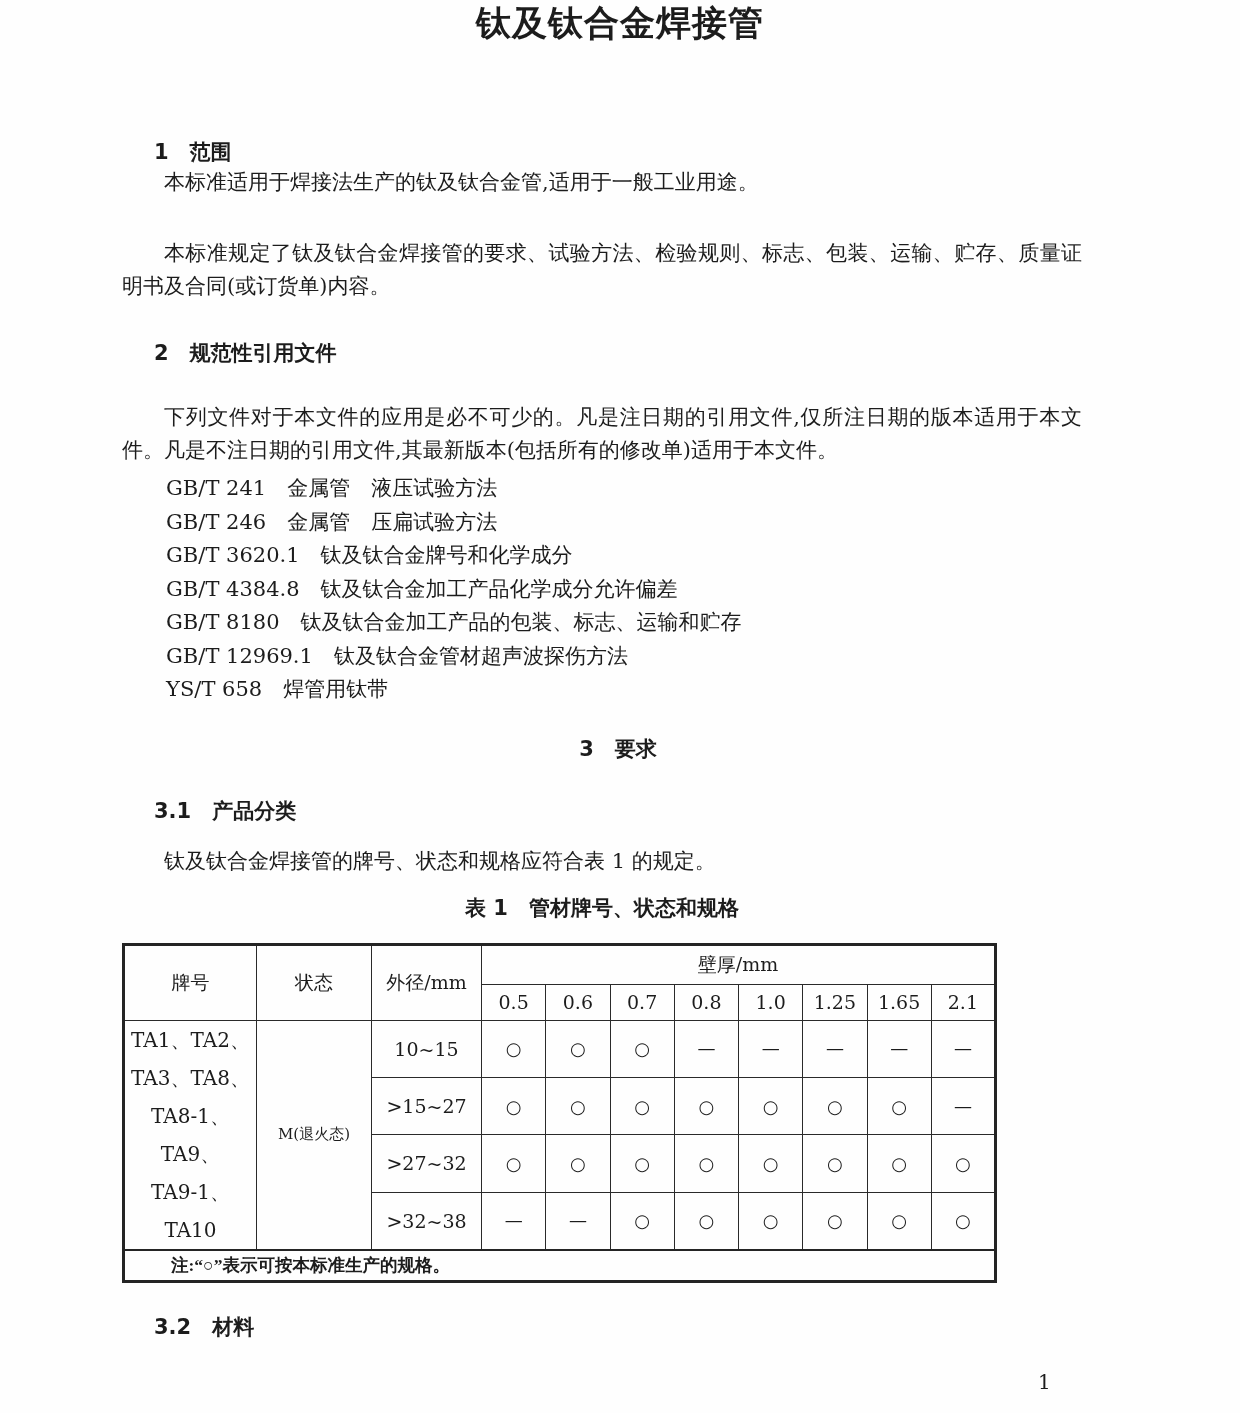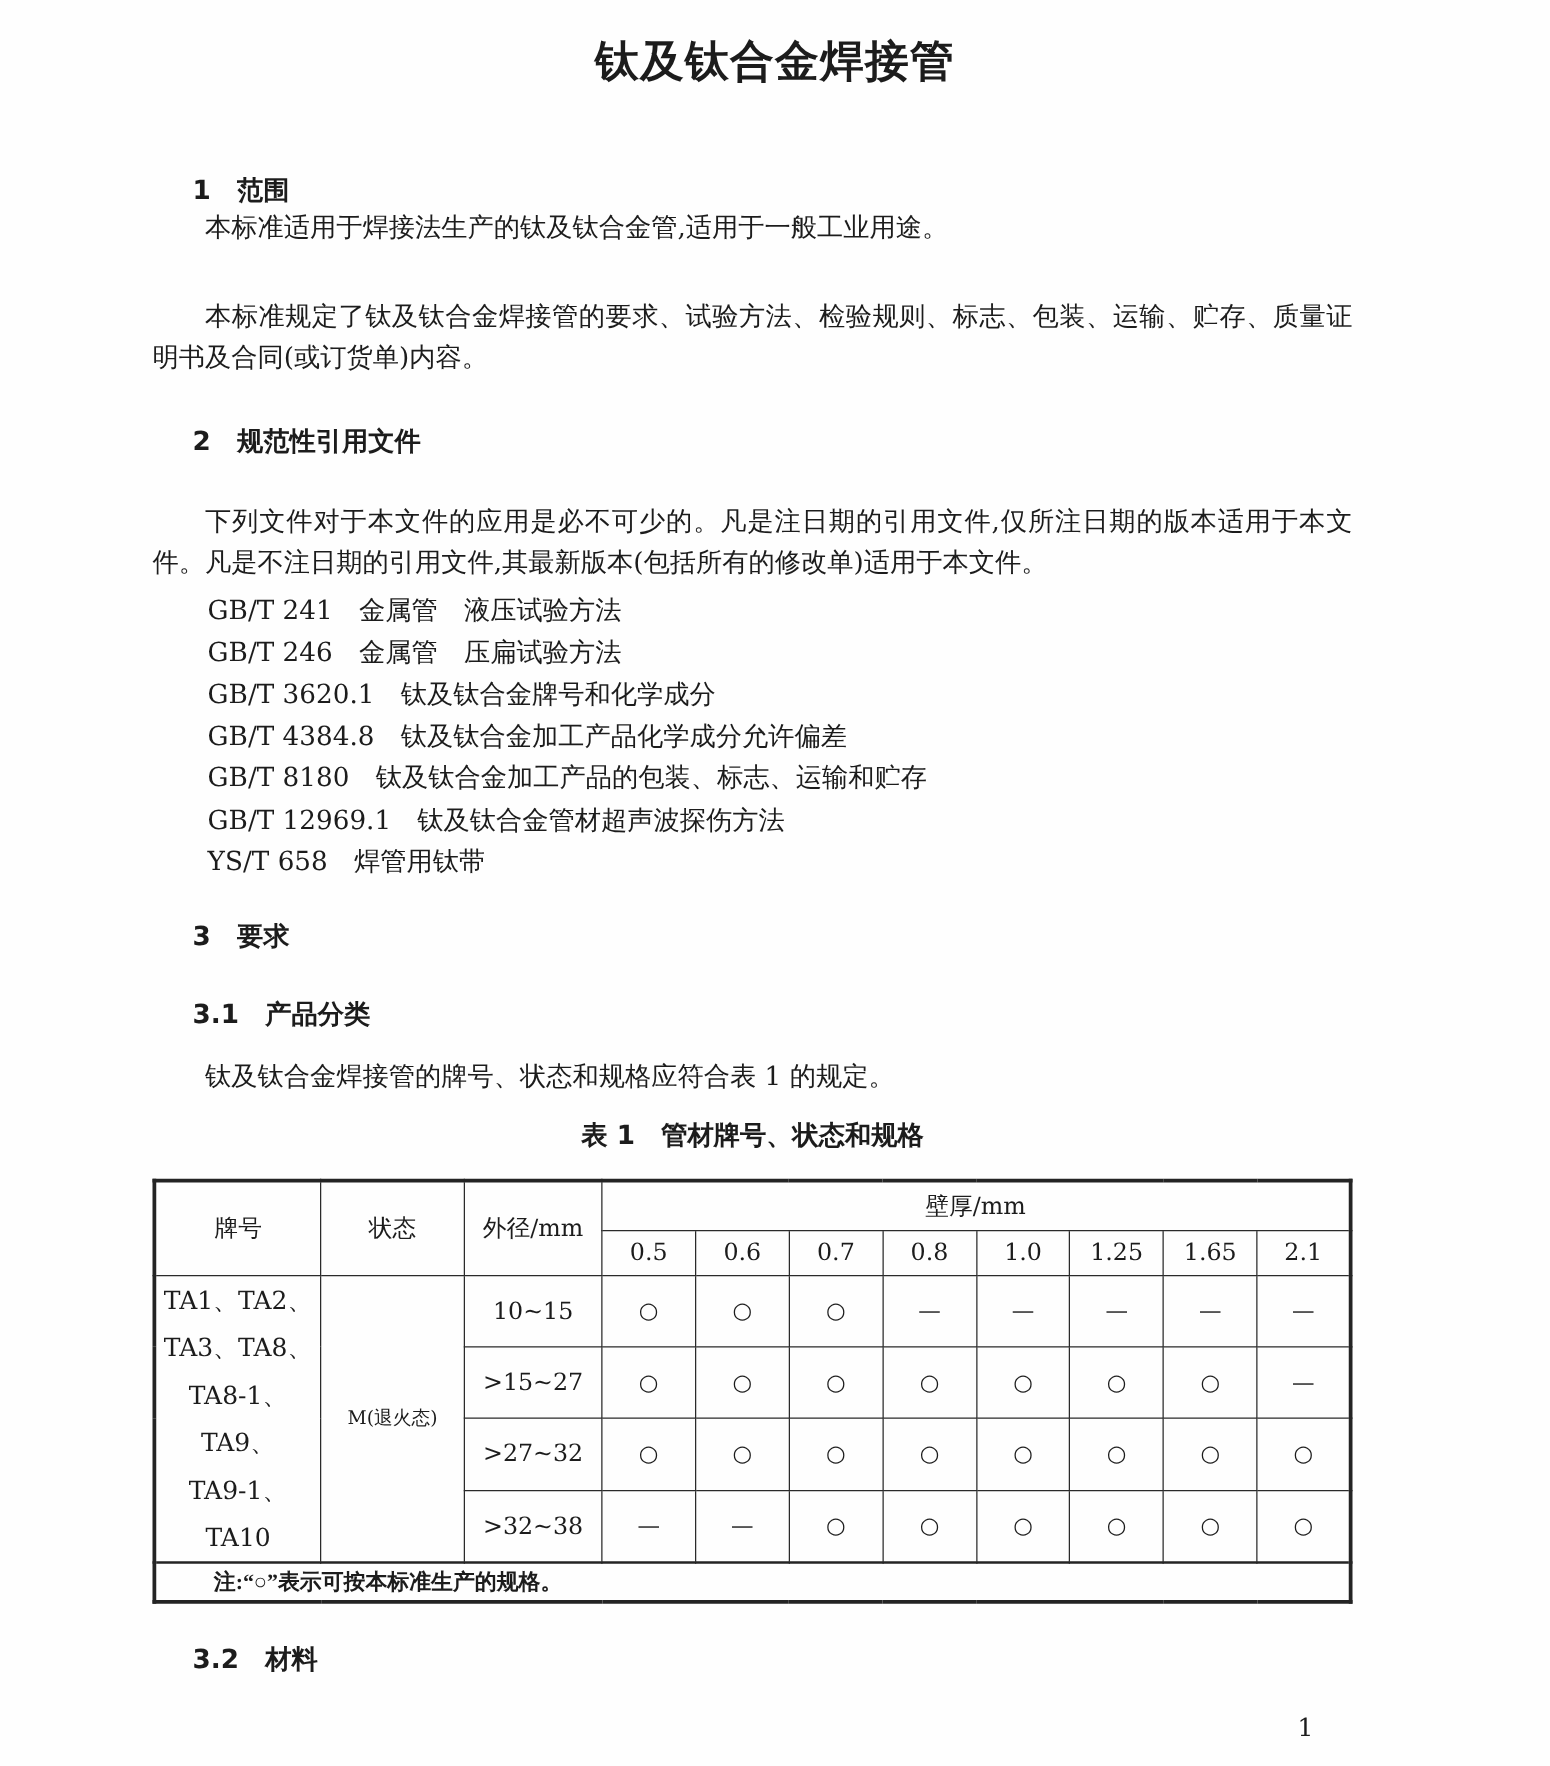--- a/index.html
+++ b/index.html
@@ -8,21 +8,20 @@
     position: relative;
     width: 1240px;
     height: 1413px;
     margin: 0 auto;
     background: #fefefe;
     color: #1c1c1c;
     font-family: "DejaVu Serif", "Liberation Serif", serif;
     overflow: hidden;
   }
   .doc-title {
-    padding-top: 26px;
     text-align: center;
     font-size: 35px;
     font-weight: bold;
     font-family: Liberation Serif, serif;
     letter-spacing: 1px;
   }
   .content {
     position: absolute;
     left: 122px;
     top: 75px;
@@ -44,33 +43,33 @@
   .mt-s1   { margin-top: 63px; }
   .mt-s1p1 { margin-top: 38px; }
   .mt-s2   { margin-top: 36px; }
   .mt-s2p1 { margin-top: 34px; }
   .ref-list { margin-top: 5px; }
   .ref-item {
     font-size: 21px;
     line-height: 33.5px;
     margin-left: 2.1em;
   }
-  .mt-s3   { margin-top: 28px; }
+  .mt-s3   { margin-top: 28px; text-align: center; }
   .mt-s31  { margin-top: 34px; }
   .mt-s31p { margin-top: 20px; }
   .tbl-caption {
     margin-top: 16px;
     text-align: center;
     font-size: 21px;
     font-weight: bold;
     font-family: "DejaVu Sans", "Liberation Sans", sans-serif;
   }
   table.t1 {
     margin-top: 21px;
-    width: 960px;
+    width: 875px;
     table-layout: fixed;
     border-collapse: collapse;
     border: 3px solid #242424;
   }
   .t1 th, .t1 td {
     border: 1px solid #2a2a2a;
     text-align: center;
     vertical-align: middle;
     font-weight: normal;
     font-size: 19px;

